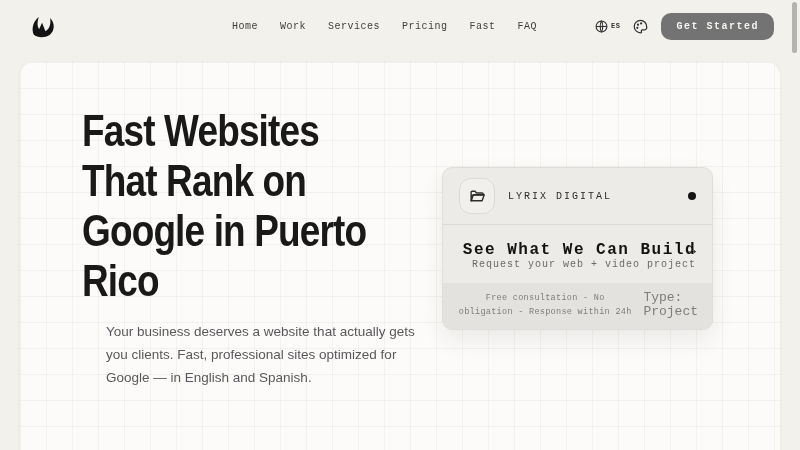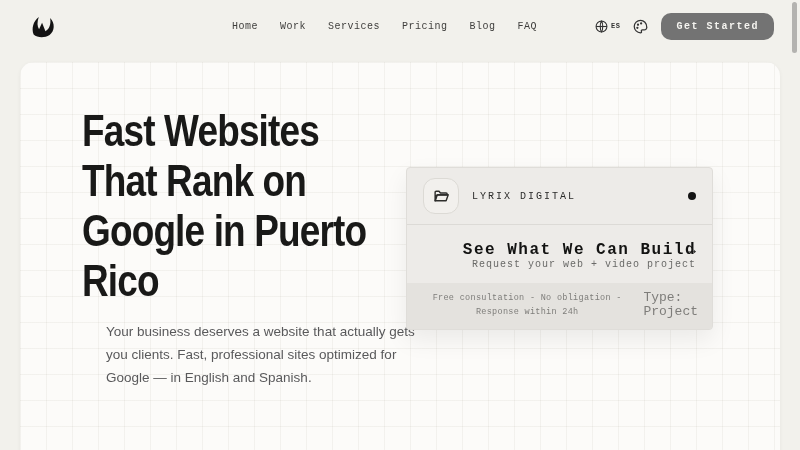--- a/index.html
+++ b/index.html
@@ -54,24 +54,24 @@
   .hero-title span { display:block; }
 
   .hero-desc {
     position:absolute; left:62px; top:258px; width:322px;
     font-family:"Liberation Sans", sans-serif;
     font-size:13.5px; line-height:23px; color:#59595b;margin-left:24px;
   }
 
   
   .card {
-    position:absolute; top:105px; right:67px; width:307px;
+    position:absolute; top:105px; right:67px; width:271px;
     background:#edebe8;
     border:1px solid #dfddd9;
-    border-radius:4px;
+    border-radius:10px;
     box-shadow:0 10px 24px rgba(0,0,0,0.07);
     overflow:hidden;
   }
   .card-header {
     display:flex; align-items:center; gap:13px; padding:10px 16px;
     border-bottom:1px solid #dcdad6;
   }
   .icon-btn {
     width:36px; height:36px; border-radius:12px;
     background:#f2f0ed; border:1px solid #dcdad5;
@@ -120,21 +120,21 @@
     <svg width="30" height="30" viewBox="0 0 32 32">
       <path d="M6 25 C3.5 19 5.5 11 11.5 6.5 C9.5 12 9.8 16.5 11.8 19.5 L15 12.5 L18.6 21.5 C22.5 19.5 24.8 14.5 23.6 7.5 C29 13 28.6 21.5 23 25.5 C17.5 29 10 28.5 6 25 Z" fill="#131313"></path>
     </svg>
   </div>
 
   <div class="nav">
     <div class="nav-item">Home</div>
     <div class="nav-item">Work</div>
     <div class="nav-item">Services</div>
     <div class="nav-item">Pricing</div>
-    <div class="nav-item">Blog</div>
+    <div class="nav-item">Fast</div>
     <div class="nav-item">FAQ</div>
   </div>
 
   <div class="right-cluster">
     <div class="lang-toggle">
       <svg width="13" height="13" viewBox="0 0 24 24" fill="none" stroke="#333" stroke-width="2">
         <circle cx="12" cy="12" r="10"></circle>
         <path d="M2 12h20"></path>
         <path d="M12 2 C15 6 15 18 12 22 C9 18 9 6 12 2 Z"></path>
       </svg>

